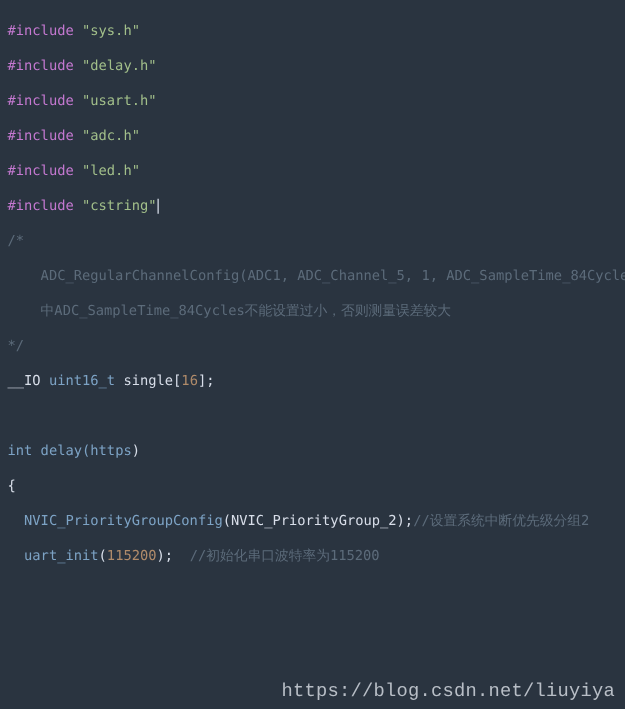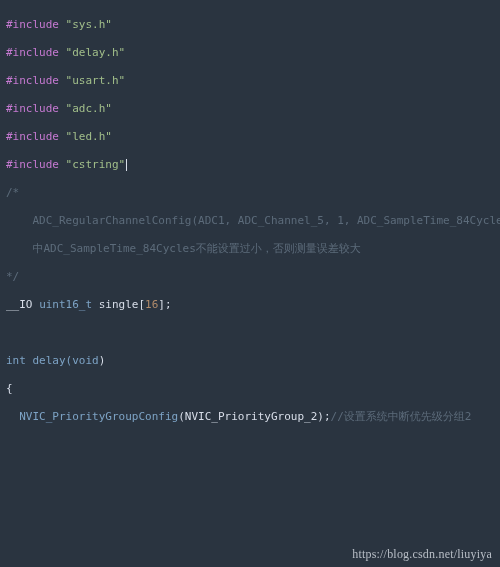--- a/index.html
+++ b/index.html
@@ -18,43 +18,44 @@
   .str{color:#a2bf8a}      
   .ty{color:#7da3c5}      
   .fn{color:#7da3c5}      
   .num{color:#b08b6a}     
   .cmt{color:#5c6b7a}     
   .id{color:#d8dee9}      
   .br{color:#d8dee9}      
   .cursor{display:inline-block;width:1px;height:12px;background:#d8dee9;vertical-align:middle;margin-left:1px}
   .watermark{
     position:absolute;right:8px;bottom:6px;
-    color:#b8bec6;font-size:12px;font-family:Liberation Serif, serif;
+    color:#b8bec6;font-size:15px;font-family:Liberation Mono, monospace;
     letter-spacing:0.2px
   }
 </style>
 </head>
 <body>
 
 <div class="code">
 <span class="line"><span class="pp">#include</span> <span class="str">"sys.h"</span></span>
 <span class="line"><span class="pp">#include</span> <span class="str">"delay.h"</span></span>
 <span class="line"><span class="pp">#include</span> <span class="str">"usart.h"</span></span>
 <span class="line"><span class="pp">#include</span> <span class="str">"adc.h"</span></span>
 <span class="line"><span class="pp">#include</span> <span class="str">"led.h"</span></span>
 <span class="line"><span class="pp">#include</span> <span class="str">"cstring"</span><span class="cursor"></span></span>
 <span class="line cmt">/*</span>
 <span class="line cmt">    ADC_RegularChannelConfig(ADC1, ADC_Channel_5, 1, ADC_SampleTime_84Cycles)</span>
 <span class="line cmt">    中ADC_SampleTime_84Cycles不能设置过小，否则测量误差较大</span>
 <span class="line cmt">*/</span>
 <span class="line"><span class="id">__IO </span><span class="ty">uint16_t</span><span class="id"> single[</span><span class="num">16</span><span class="id">];</span></span>
 <span class="line"> </span>
-<span class="line"><span class="ty">int</span><span class="fn"> delay(</span><span class="ty">void</span><span class="id">)</span></span>
+<span class="line"><span class="ty">int</span><span class="fn"> delay(</span><span class="ty">https</span><span class="id">)</span></span>
 <span class="line br">{</span>
 <span class="line"><span class="fn">  NVIC_PriorityGroupConfig</span><span class="id">(NVIC_PriorityGroup_2);</span><span class="cmt">//设置系统中断优先级分组2</span></span>
+<span class="line"><span class="fn">  uart_init</span><span class="id">(</span><span class="num">115200</span><span class="id">);</span><span class="cmt">  //初始化串口波特率为115200</span></span>
 
 
 
 
 
 
 
 
 
 

